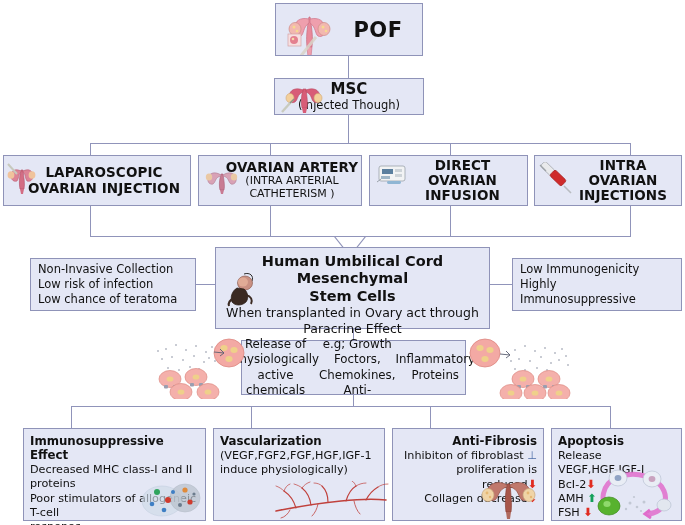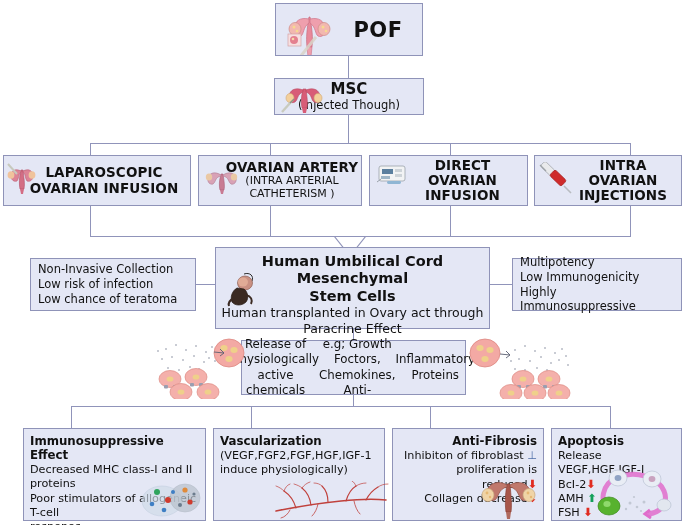--- a/index.html
+++ b/index.html
@@ -114,21 +114,21 @@
       <g>
         <path d="M15 8 C13 16 13 22 14 27 L18 27 C19 22 18 16 17 8 Z" fill="#d36d84" stroke="#b35169" stroke-width="0.6"></path>
         <path d="M15 9 C9 6 5 9 5 14 C5 18 8 20 11 19 C13 17 12 12 15 10 Z" fill="#dd8396" stroke="#b85a70" stroke-width="0.6"></path>
         <path d="M17 9 C23 6 27 9 27 14 C27 18 24 20 21 19 C19 17 20 12 17 10 Z" fill="#dd8396" stroke="#b85a70" stroke-width="0.6"></path>
         <ellipse cx="5" cy="13" rx="3.4" ry="3.8" fill="#f0c39c"></ellipse>
         <ellipse cx="26" cy="13" rx="3.4" ry="3.8" fill="#f0c39c"></ellipse>
         <path d="M14 27 L18 27 L17 32 L15 32 Z" fill="#d36d84"></path>
         <path d="M2 2 L11 12" stroke="#c7c9bd" stroke-width="2"></path>
       </g>
     </svg>
-    <div class="route-title" style="margin-left:14px;">LAPAROSCOPIC OVARIAN INFUSION</div>
+    <div class="route-title" style="margin-left:14px;">LAPAROSCOPIC OVARIAN INJECTION</div>
   </div>
 
   <div class="box" style="left:198px;top:155px;width:164px;height:51px;align-items:center;">
     <svg class="icon" width="34" height="30" style="left:5px;top:9px;">
       <g>
         <path d="M17 9 C15 16 15 21 16 25 L20 25 C21 21 20 16 19 9 Z" fill="#c87b93" stroke="#a85f78" stroke-width="0.6"></path>
         <path d="M17 10 C11 6 5 8 4 13 C3 17 6 20 9 19 C12 17 11 12 17 11 Z" fill="#d8a2b6" stroke="#ae7a90" stroke-width="0.6"></path>
         <path d="M19 10 C25 6 31 8 32 13 C33 17 30 20 27 19 C24 17 25 12 19 11 Z" fill="#d8a2b6" stroke="#ae7a90" stroke-width="0.6"></path>
         <ellipse cx="5" cy="12" rx="3.2" ry="3.6" fill="#eac8a4"></ellipse>
         <ellipse cx="30" cy="12" rx="3.2" ry="3.6" fill="#eac8a4"></ellipse>
@@ -165,21 +165,21 @@
         <path d="M2 3 L8 9" stroke="#9ea3a8" stroke-width="1.2"></path>
       </g>
     </svg>
     <div class="route-title" style="margin-left:30px;">INTRA OVARIAN INJECTIONS</div>
   </div>
 
   <div class="box" style="left:215px;top:247px;width:275px;height:82px;flex-direction:column;justify-content:flex-start;padding-top:5px;">
     <div class="huc-title">Human Umbilical Cord Mesenchymal</div>
     <div class="huc-title">Stem Cells</div>
     <div style="height:6px;"></div>
-    <div class="huc-sub">Human transplanted in Ovary act through</div>
+    <div class="huc-sub">When transplanted in Ovary act through</div>
     <div class="huc-sub">Paracrine Effect</div>
     <svg class="icon" width="40" height="38" style="left:8px;top:22px;">
       <g>
         <path d="M20 4 C26 2 30 6 28 11 C26 15 20 14 18 10" fill="none" stroke="#2b2b2b" stroke-width="1"></path>
         <ellipse cx="21" cy="13" rx="7.5" ry="7" fill="#c99082" stroke="#8c5f51" stroke-width="0.7"></ellipse>
         <ellipse cx="19" cy="12" rx="5" ry="4.6" fill="#e0ab96"></ellipse>
         <path d="M13 18 C8 21 6 27 8 32 C11 36 18 36 22 32 C25 28 24 22 20 19 Z" fill="#3b2a22" stroke="#241811" stroke-width="0.7"></path>
         <path d="M10 28 C6 30 4 33 5 36" fill="none" stroke="#3b2a22" stroke-width="2"></path>
         <path d="M22 25 C27 26 29 30 27 34" fill="none" stroke="#3b2a22" stroke-width="2"></path>
       </g>
@@ -189,21 +189,20 @@
   <div class="box lt" style="left:30px;top:258px;width:166px;height:53px;padding:4px 7px;">
     <div class="side-txt">
       <div>Non-Invasive Collection</div>
       <div>Low risk of infection</div>
       <div>Low chance of teratoma</div>
     </div>
   </div>
 
   <div class="box lt" style="left:512px;top:258px;width:170px;height:53px;padding:4px 7px;">
     <div class="side-txt">
-      <div>Multipotency</div>
       <div>Low Immunogenicity</div>
       <div>Highly Immunosuppressive</div>
     </div>
   </div>
 
   <div class="box" style="left:241px;top:340px;width:225px;height:55px;flex-direction:row;">
     <div class="rel-txt">Release of physiologically active chemicals</div>
     <div class="rel-txt">e.g; Growth Foctors, Chemokines, Anti-</div>
     <div class="rel-txt">Inflammatory Proteins</div>
   </div>

